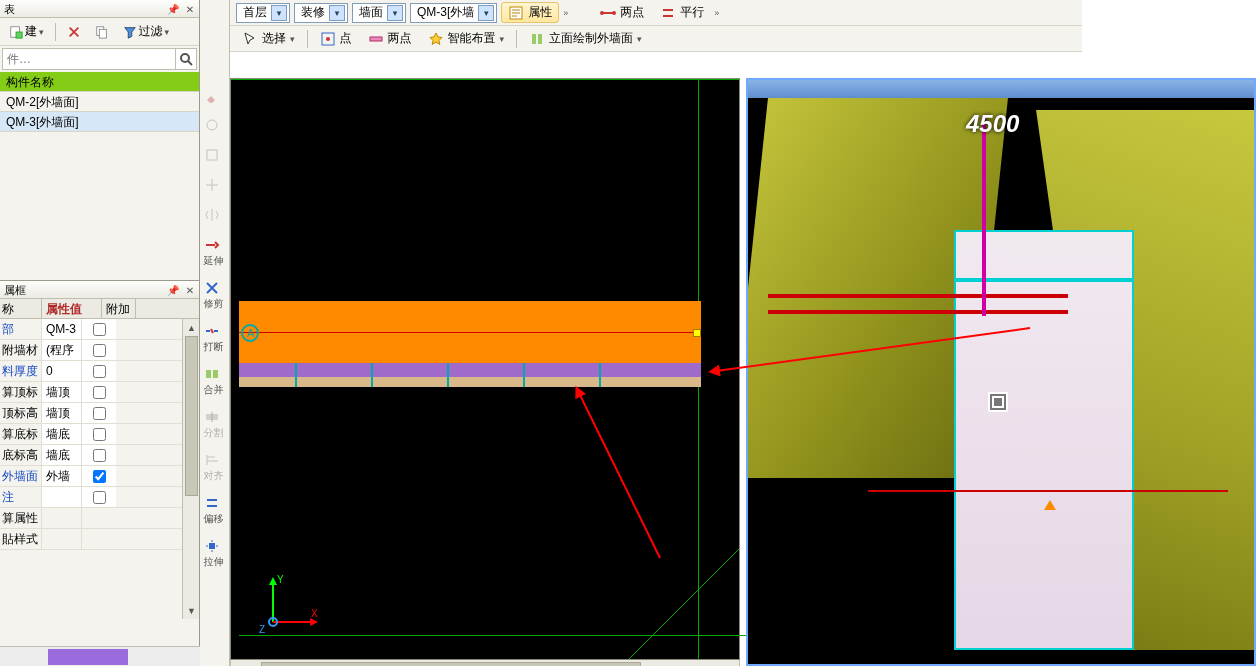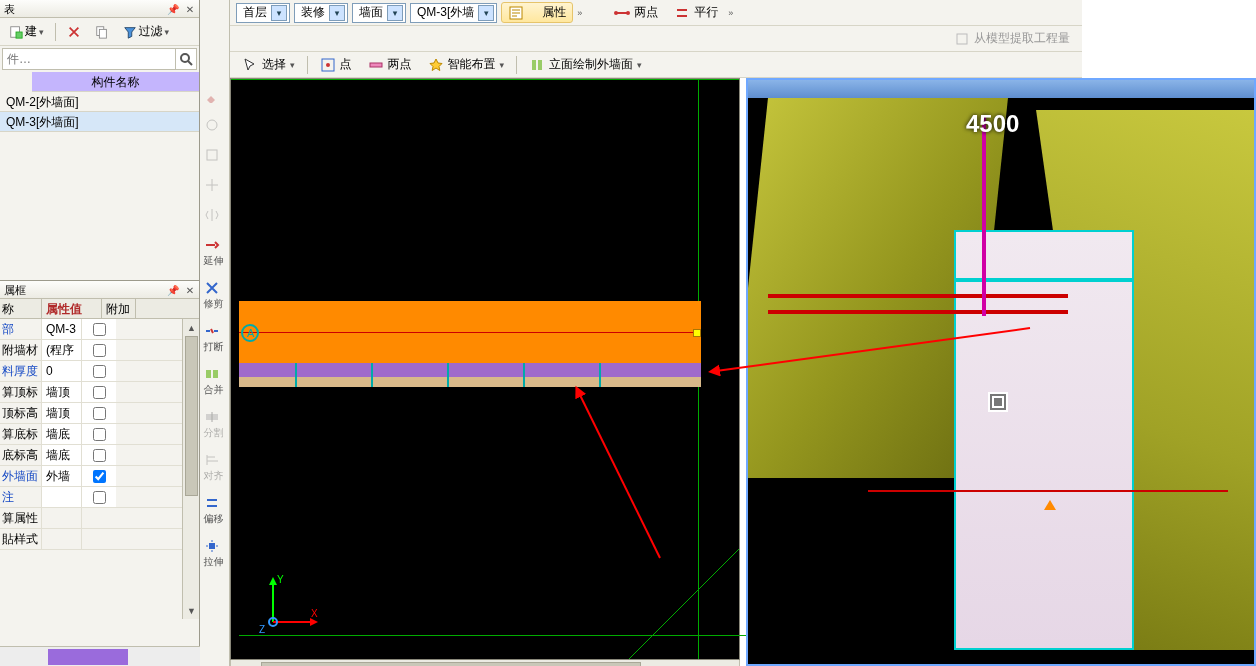--- a/index.html
+++ b/index.html
@@ -76,22 +76,22 @@
     display:flex;align-items:center;justify-content:center;
     background:#fff; cursor:pointer;
   }
   .grid-head,
   .grid-row {
     height:20px; line-height:20px;
     border-bottom:1px solid #d7d5c7;
     padding:0 6px;
   }
   .grid-head {
-    background:#c4b5fd;
-    text-align:center; font-weight:normal;margin-left:32px;
+    background:#84cc16;
+    text-align:left; font-weight:normal;
   }
   .grid-row.selected { background:#d6e7f8; }
   .left-spacer { height:148px; }
   .props-pane {
     border-top:1px solid #9c9a8c;
   }
   .props-head {
     display:flex;
     background:#ecebe3;
     border-bottom:1px solid #c0beae;
@@ -172,21 +172,21 @@
     background:#f4f3ee;
     border-bottom:1px solid #d7d5c7;
   }
   .row1 select, .sel {
     border:1px solid #7f9db9; background:#fff;
     height:20px; font-size:12px;
   }
   .sel{ display:inline-flex;align-items:center; padding:0 2px 0 6px; gap:4px; cursor:pointer;}
   .sel .dd { width:16px;height:16px;background:#cde3ff;border:1px solid #7f9db9;display:flex;align-items:center;justify-content:center;font-size:9px;color:#245;}
   .tbtn {
-    display:inline-flex; align-items:center; gap:18px;
+    display:inline-flex; align-items:center; gap:4px;
     padding:1px 6px;
     border:1px solid #e6c46b;
     background:linear-gradient(#fff4d0,#ffe79e);
     border-radius:3px;
     cursor:pointer;
   }
   .chip {
     display:inline-flex; align-items:center; gap:4px;
     padding:1px 6px; cursor:pointer;
   }
@@ -244,21 +244,21 @@
     background:linear-gradient(200deg,#c8c83e,#a0a226 60%,#7a7c14);
     transform:skewX(8deg);}
   .blk-mid {position:absolute;right:120px;top:150px;width:180px;height:420px;
     background:linear-gradient(#f1e9f0,#e6d7e6);
     border:2px solid #00d0d0;}
   .red-beam1{position:absolute;left:20px;top:214px;width:300px;height:4px;background:#cc0000;}
   .red-beam2{position:absolute;left:20px;top:230px;width:300px;height:4px;background:#cc0000;}
   .red-line3{position:absolute;left:120px;top:410px;width:360px;height:2px;background:#cc0000;}
   .magenta-v{position:absolute;left:234px;top:36px;width:4px;height:200px;background:#d100a5;}
   .cyan-top {position:absolute;right:120px;top:198px;width:180px;height:4px;background:#00d0d0;}
-  .dim-label{position:absolute;left:218px;top:30px;color:#fff;font-size:24px;font-weight:bold; text-shadow:0 0 4px #000;}
+  .dim-label{position:absolute;left:218px;top:30px;color:#fff;font-size:24px;font-style:italic;font-weight:bold; text-shadow:0 0 4px #000;}
   .cursor-target{
     position:absolute;left:240px;top:312px;width:20px;height:20px;
     border:2px solid #fff; background:#777;
     display:flex;align-items:center;justify-content:center;
   }
   .cursor-target::after{content:"";width:8px;height:8px;border:2px solid #fff;}
   .tooltip{
     position:absolute;left:258px;top:330px;
     padding:4px 8px;
     background:#1e63c8;color:#fff;
@@ -553,28 +553,20 @@
     </span>
     <span class="chip">
       <svg class="i16" viewBox="0 0 16 16">
           <path d="M3 5h10M3 11h10" stroke="#c33" stroke-width="2"></path>
         </svg>
       <span>平行</span>
     </span>
     <span class="caret">»</span>
   </div>
 
-  <div class="row2">
-    <span class="chip" style="color:#999">
-      <svg class="i16" viewBox="0 0 16 16">
-          <rect x="3" y="3" width="10" height="10" fill="none" stroke="#bbb"></rect>
-        </svg>
-      <span>从模型提取工程量</span>
-    </span>
-  </div>
 
   <div class="row3">
     <span class="chip">
       <svg class="i16" viewBox="0 0 16 16">
           <path d="M3 2l3 11 2-4 4-2z" fill="#fff" stroke="#333"></path>
         </svg>
       <span>选择</span>
       <span class="caret">▾</span>
     </span>
     <span class="tb-sep"></span>

